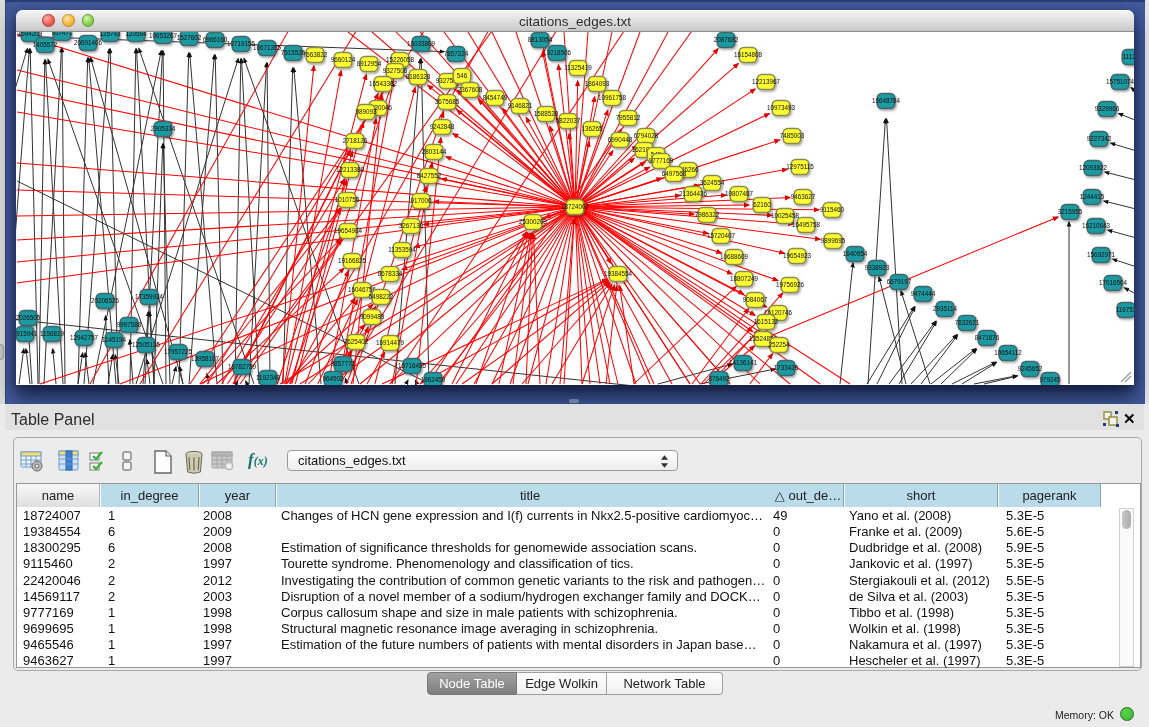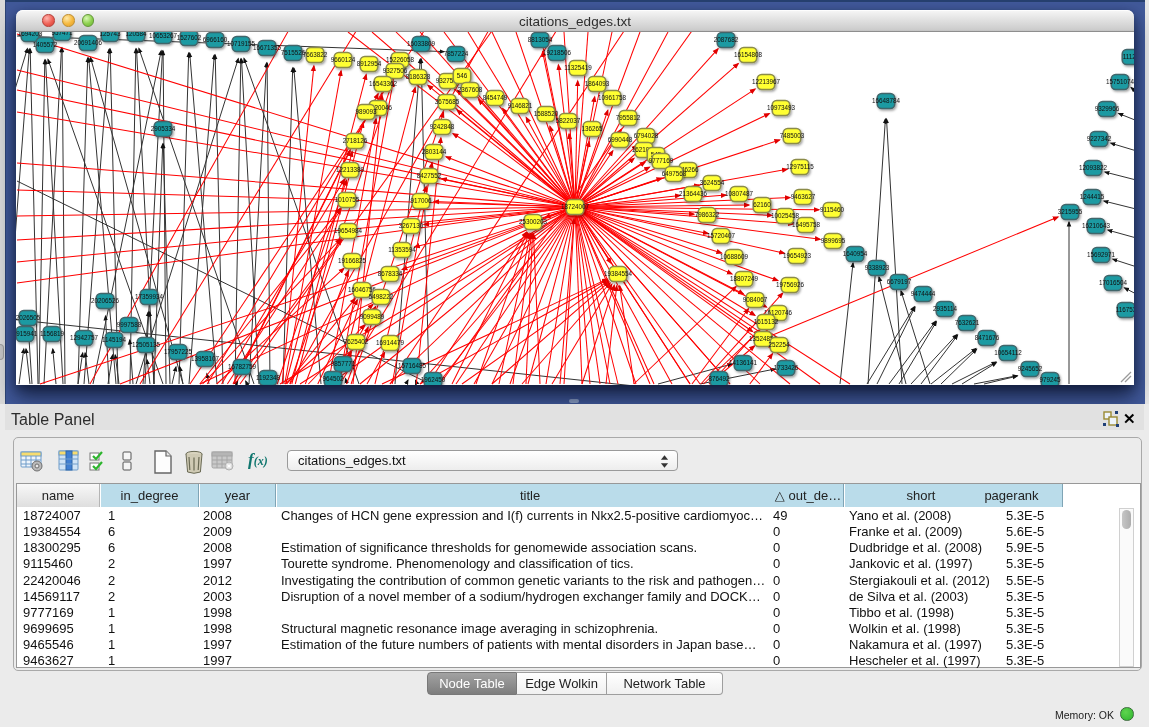--- a/index.html
+++ b/index.html
@@ -670,21 +670,21 @@
         <path d="M5 14 L1 9 H9 z" fill="#333"></path>
   </svg>
 </div>
 <div id="tblbox"></div>
 <div class="hc" style="left:17px;width:83px;background:linear-gradient(#f8f8f8,#dedede);border-right:1px solid #b5b5b5">name</div>
 <div class="hc" style="left:101px;width:98px">in_degree</div>
 <div class="hc" style="left:200px;width:76px">year</div>
 <div class="hc" style="left:277px;width:507px">title</div>
 <div class="hc" style="left:771px;width:73px;text-align:center"><span style="margin-left:2px">△ out_de…</span></div>
 <div class="hc" style="left:845px;width:153px">short</div>
-<div class="hc" style="left:961px;width:102px">pagerank</div>
+<div class="hc" style="left:999px;width:102px">pagerank</div>
 <div class="trow" style="top:508.0px">
       <span style="left:23px">18724007</span>
       <span style="left:108px">1</span>
       <span style="left:203px">2008</span>
       <span style="left:281px">Changes of HCN gene expression and I(f) currents in Nkx2.5-positive cardiomyoc…</span>
       <span style="left:773px">49</span>
       <span style="left:849px">Yano et al. (2008)</span>
       <span style="left:1006px">5.3E-5</span>
     </div>
     <div class="trow" style="top:524.1px">
@@ -728,20 +728,21 @@
       <span style="left:203px">2003</span>
       <span style="left:281px">Disruption of a novel member of a sodium/hydrogen exchanger family and DOCK…</span>
       <span style="left:773px">0</span>
       <span style="left:849px">de Silva et al. (2003)</span>
       <span style="left:1006px">5.3E-5</span>
     </div>
     <div class="trow" style="top:604.9px">
       <span style="left:23px">9777169</span>
       <span style="left:108px">1</span>
       <span style="left:203px">1998</span>
+      <span style="left:281px">Corpus callosum shape and size in male patients with schizophrenia.</span>
       <span style="left:773px">0</span>
       <span style="left:849px">Tibbo et al. (1998)</span>
       <span style="left:1006px">5.3E-5</span>
     </div>
     <div class="trow" style="top:621.0px">
       <span style="left:23px">9699695</span>
       <span style="left:108px">1</span>
       <span style="left:203px">1998</span>
       <span style="left:281px">Structural magnetic resonance image averaging in schizophrenia.</span>
       <span style="left:773px">0</span>

